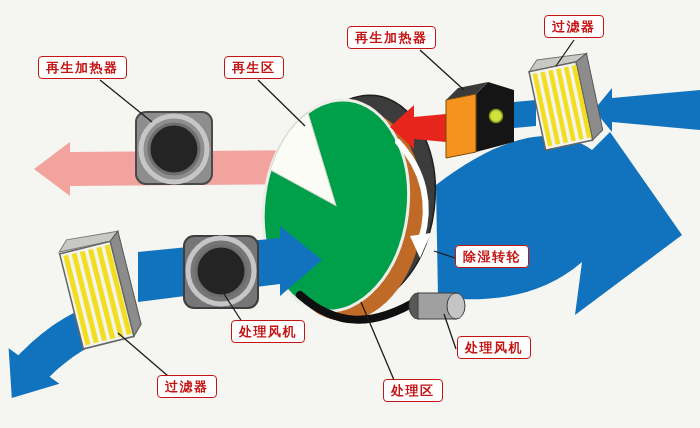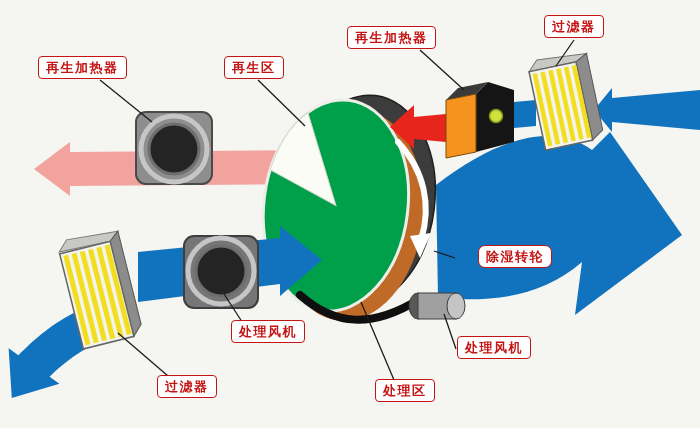--- a/index.html
+++ b/index.html
@@ -133,18 +133,18 @@
       <line class="leader" x1="168" y1="376" x2="118" y2="333"></line>
       <line class="leader" x1="394" y1="380" x2="361" y2="302"></line>
       <line class="leader" x1="456" y1="349" x2="444" y2="314"></line>
     </g>
   </svg>
 
   <div class="lbl" style="left:38px;top:56px;">再生加热器</div>
   <div class="lbl" style="left:224px;top:56px;">再生区</div>
   <div class="lbl" style="left:347px;top:26px;">再生加热器</div>
   <div class="lbl" style="left:544px;top:15px;">过滤器</div>
-  <div class="lbl" style="left:478px;top:245px;border-radius:7px;">除湿转轮</div>
+  <div class="lbl" style="left:455px;top:245px;">除湿转轮</div>
   <div class="lbl" style="left:231px;top:320px;">处理风机</div>
   <div class="lbl" style="left:157px;top:375px;">过滤器</div>
-  <div class="lbl" style="left:375px;top:379px;">处理区</div>
+  <div class="lbl" style="left:383px;top:379px;">处理区</div>
   <div class="lbl" style="left:457px;top:336px;">处理风机</div>
 </div>
 
 </body></html>

